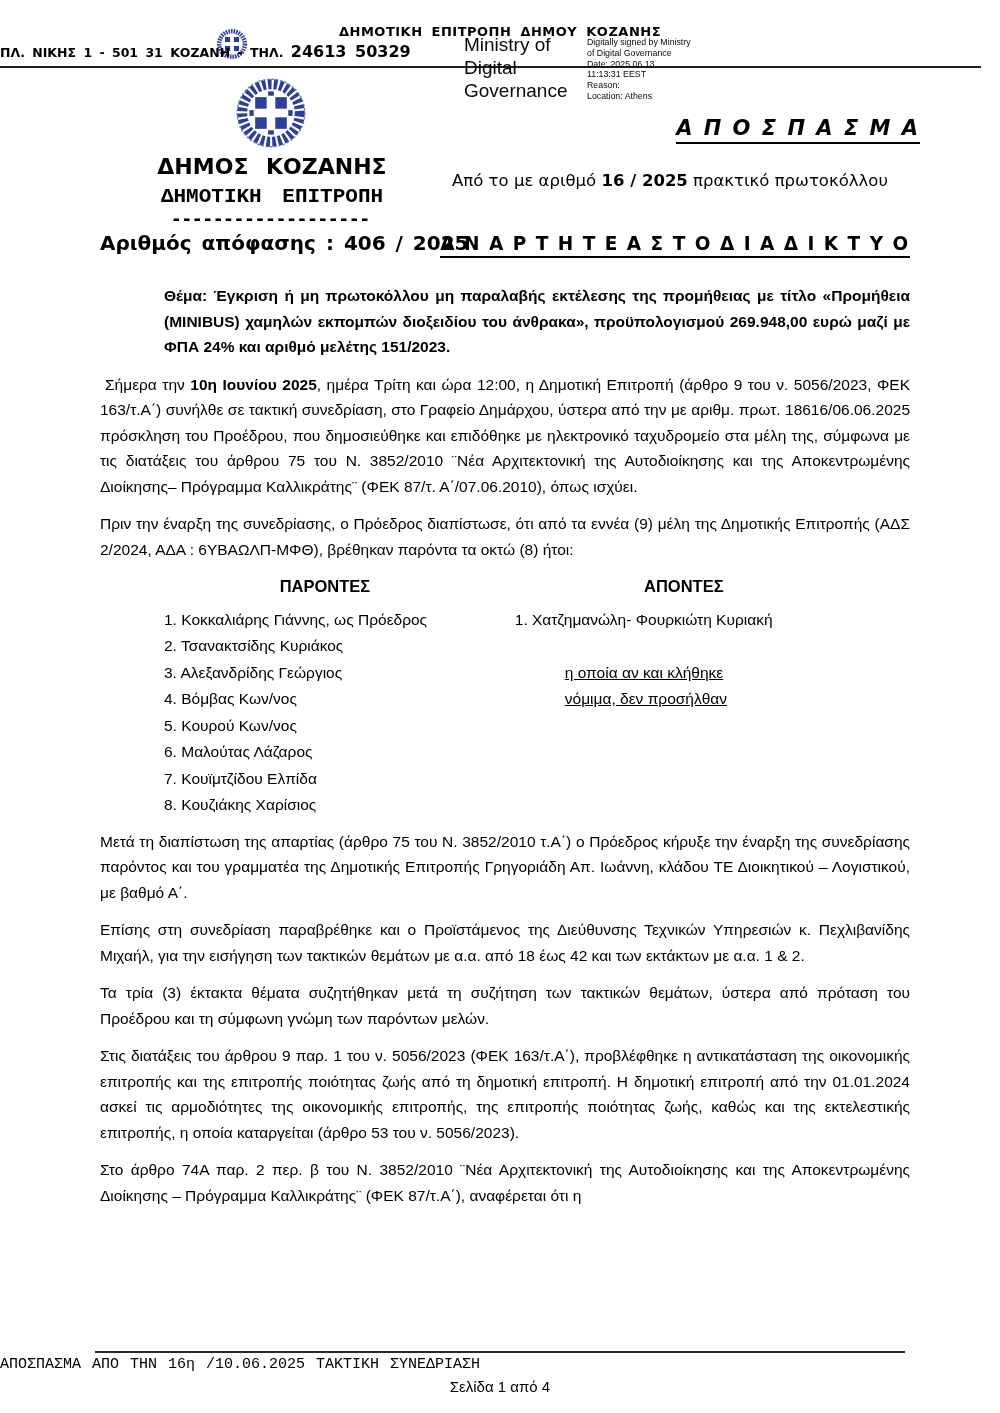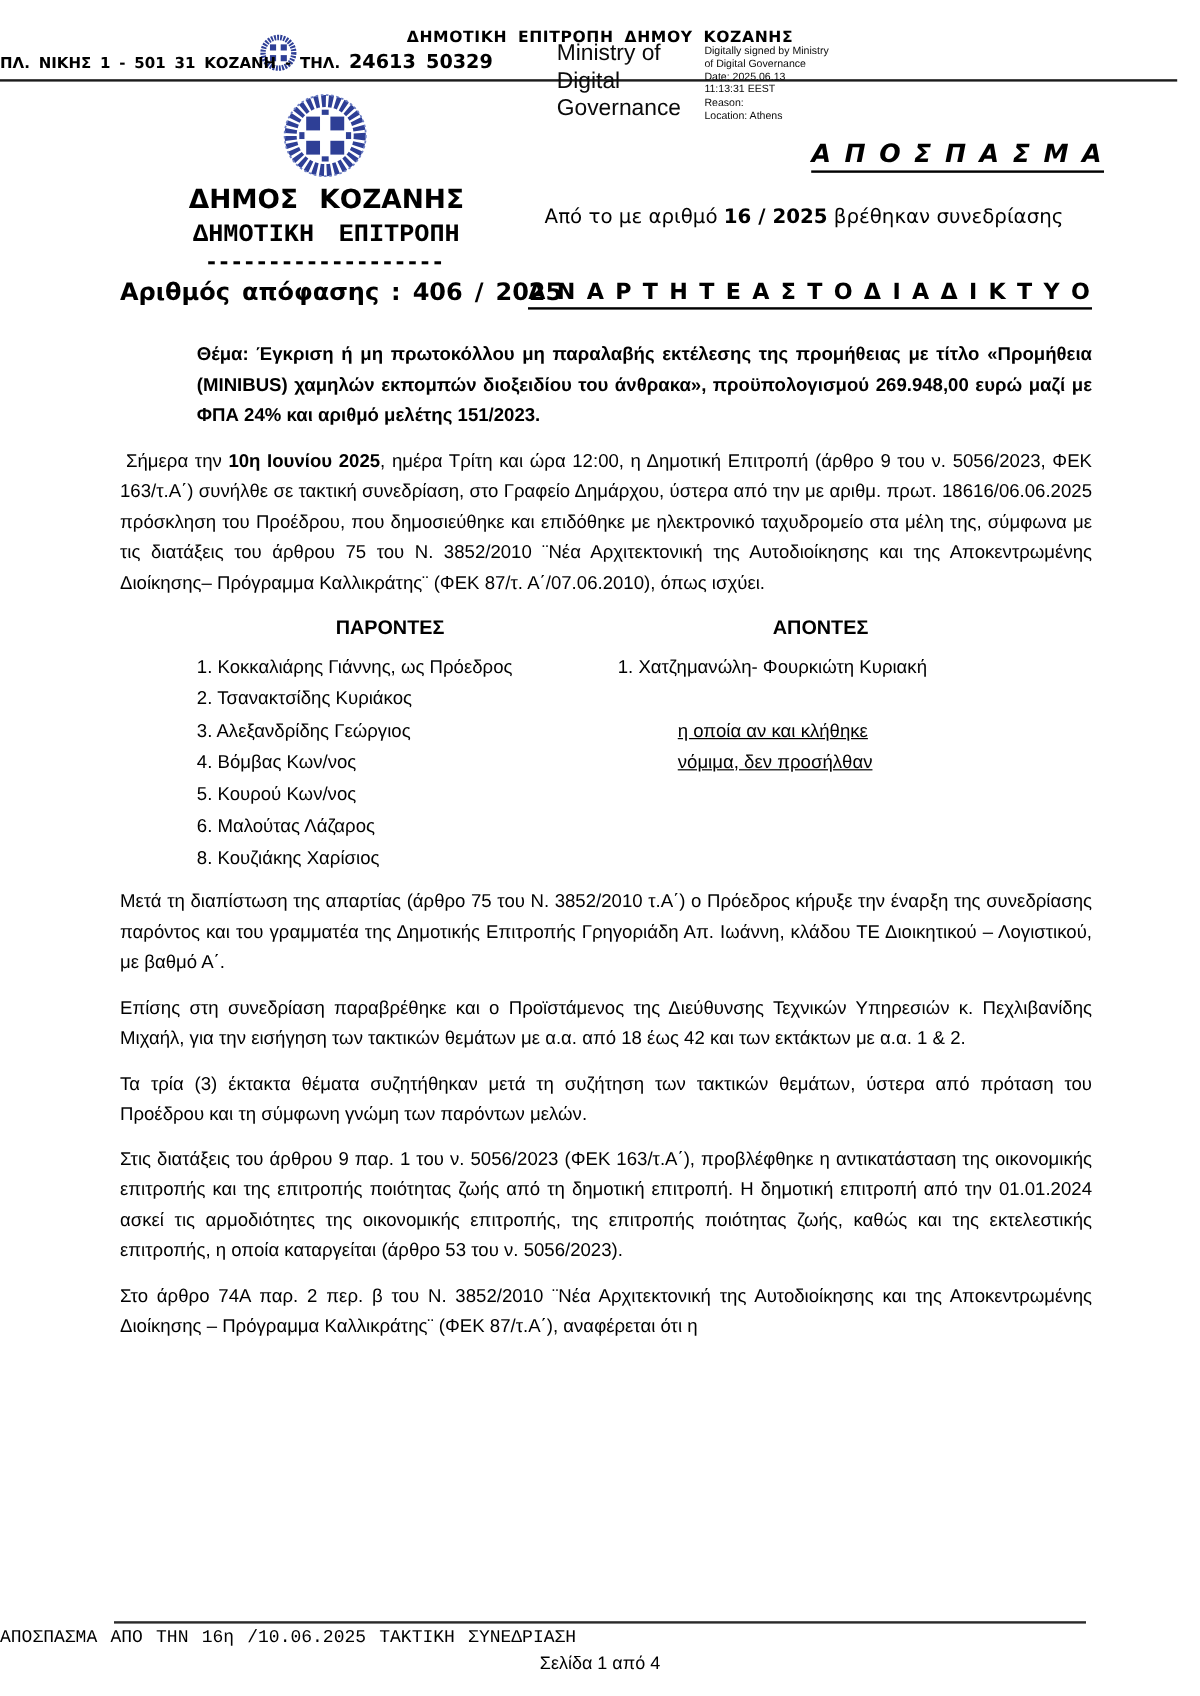--- a/index.html
+++ b/index.html
@@ -106,37 +106,39 @@
     <rect x="46" y="74" width="8" height="6" fill="#2e3f96"></rect>
     <rect x="20" y="46" width="6" height="8" fill="#2e3f96"></rect>
     <rect x="74" y="46" width="6" height="8" fill="#2e3f96"></rect>
   </svg>
   <div class="org-line1">ΔΗΜΟΣ  ΚΟΖΑΝΗΣ</div>
   <div class="org-line2">ΔΗΜΟΤΙΚΗ  ΕΠΙΤΡΟΠΗ</div>
   <div class="org-dashes">-------------------</div>
   <div class="decision-no">Αριθμός  απόφασης : 406 / 2025</div>
 
   <div class="ext-title"><span>Α Π Ο Σ Π Α Σ Μ Α</span></div>
-  <div class="ext-sub"><span>Από το με αριθμό </span><b>16 / 2025</b><span> βρέθηκαν συνεδρίασης</span></div>
+  <div class="ext-sub"><span>Από το με αριθμό </span><b>16 / 2025</b><span> πρακτικό πρωτοκόλλου</span></div>
   <div class="ext-web"><span>Α Ν Α Ρ Τ Η Τ Ε Α  Σ Τ Ο  Δ Ι Α Δ Ι Κ Τ Υ Ο</span></div>
 
   <div class="body-flow">
     <p class="theme"><b>Θέμα:  </b><b>Έγκριση ή μη πρωτοκόλλου μη παραλαβής εκτέλεσης της προμήθειας με τίτλο «Προμήθεια (MINIBUS) χαμηλών εκπομπών διοξειδίου του άνθρακα», προϋπολογισμού 269.948,00 ευρώ μαζί με ΦΠΑ 24% και αριθμό μελέτης 151/2023.</b></p>
     <p class="indent1"><span> Σήμερα την </span><b>10η Ιουνίου 2025</b><span>, ημέρα Τρίτη και ώρα 12:00, η Δημοτική Επιτροπή (άρθρο 9 του ν. 5056/2023, ΦΕΚ 163/τ.Α΄) συνήλθε σε τακτική συνεδρίαση, στο Γραφείο Δημάρχου, ύστερα από την με αριθμ. πρωτ. 18616/06.06.2025 πρόσκληση του Προέδρου, που δημοσιεύθηκε και επιδόθηκε με ηλεκτρονικό ταχυδρομείο στα μέλη της, σύμφωνα με τις διατάξεις του άρθρου 75 του Ν. 3852/2010 ¨Νέα Αρχιτεκτονική της Αυτοδιοίκησης και της Αποκεντρωμένης Διοίκησης– Πρόγραμμα Καλλικράτης¨ (ΦΕΚ 87/τ. Α΄/07.06.2010), όπως ισχύει.</span></p>
+    <p><span>Πριν την έναρξη της συνεδρίασης, ο Πρόεδρος διαπίστωσε, ότι από τα εννέα (9) μέλη της Δημοτικής Επιτροπής (ΑΔΣ 2/2024, ΑΔΑ : 6ΥΒΑΩΛΠ-ΜΦΘ), βρέθηκαν παρόντα τα οκτώ (8) ήτοι:</span></p>
 
     <div class="att">
       <div class="att-col-l">
         <div class="att-h att-h-present">ΠΑΡΟΝΤΕΣ</div>
         <div>
             <div class="list-line">1. Κοκκαλιάρης Γιάννης, ως Πρόεδρος</div>
             <div class="list-line">2. Τσανακτσίδης Κυριάκος</div>
             <div class="list-line">3. Αλεξανδρίδης Γεώργιος</div>
             <div class="list-line">4. Βόμβας Κων/νος</div>
             <div class="list-line">5. Κουρού Κων/νος</div>
             <div class="list-line">6. Μαλούτας Λάζαρος</div>
+            <div class="list-line">7. Κουϊμτζίδου Ελπίδα</div>
             <div class="list-line">8. Κουζιάκης Χαρίσιος</div>
           </div>
       </div>
       <div class="att-col-r">
         <div class="att-h att-h-absent">ΑΠΟΝΤΕΣ</div>
         <div class="absent-name">1. Χατζημανώλη- Φουρκιώτη Κυριακή</div>
         <div class="absent-gap"></div>
         <div class="absent-note">
             <div class="list-line">η οποία αν και κλήθηκε</div>
             <div class="list-line">νόμιμα, δεν προσήλθαν</div>

